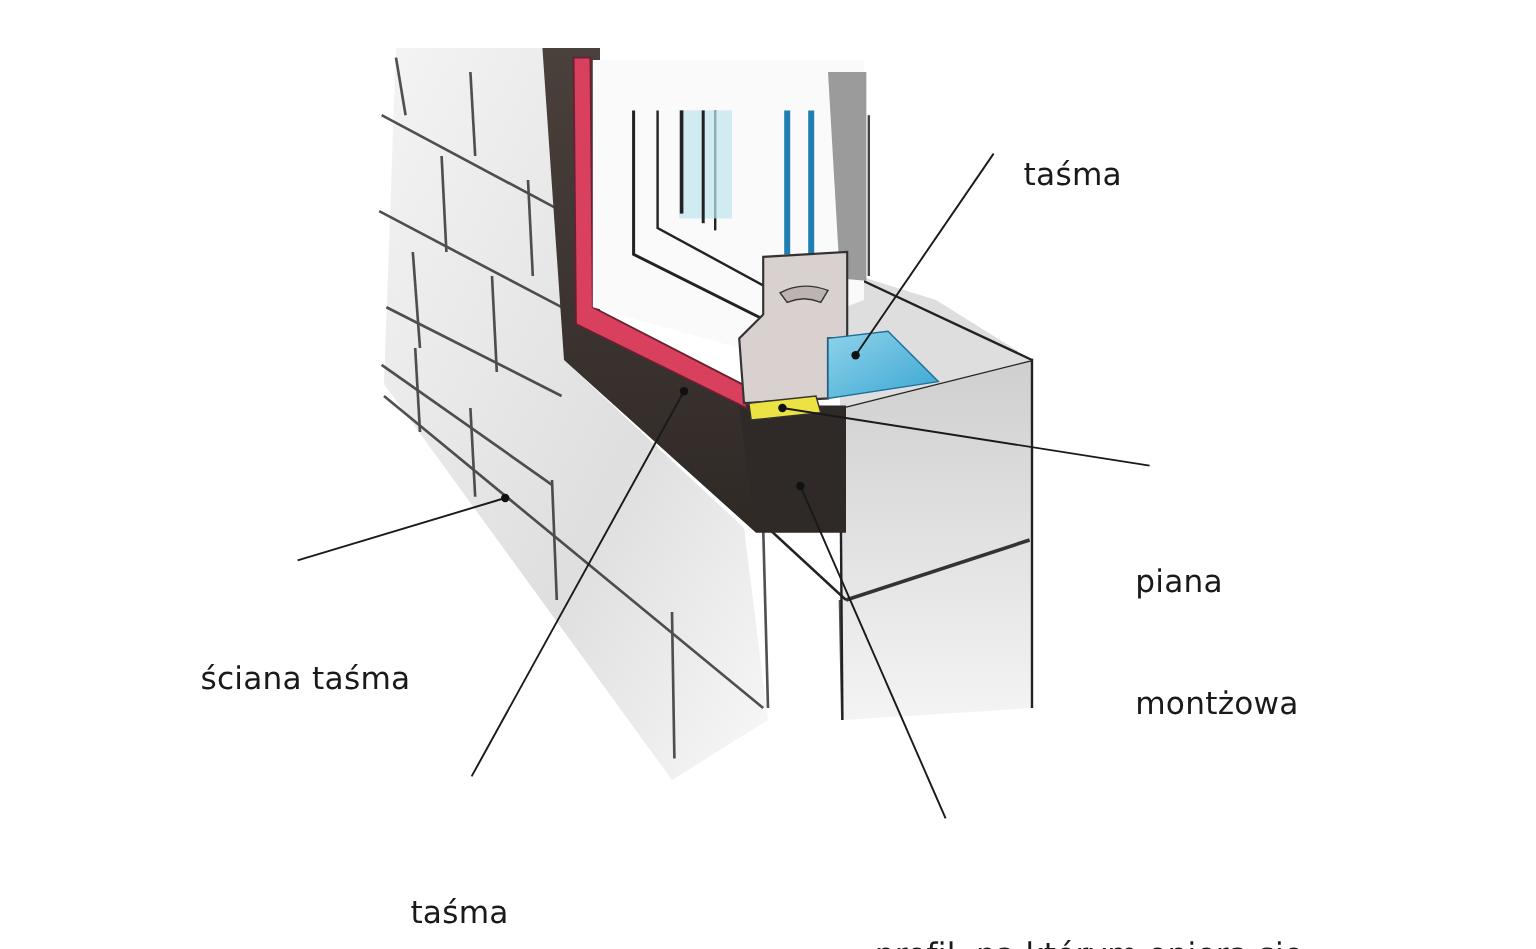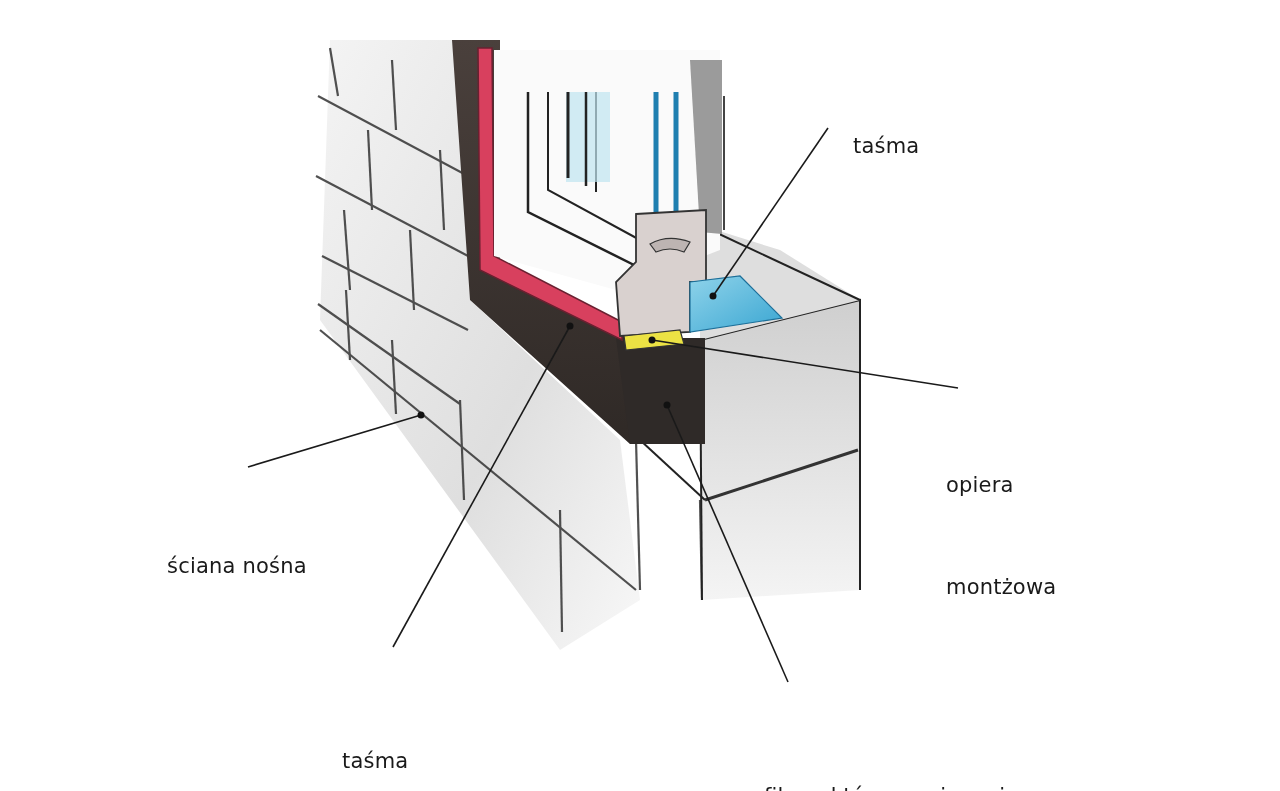--- a/index.html
+++ b/index.html
@@ -1,19 +1,19 @@
 <!DOCTYPE html>
 <html><head>
 <meta charset="utf-8">
 <style>
   html, body { margin: 0; padding: 0; background: #ffffff; }
   body { width: 1280px; height: 791px; overflow: hidden; position: relative; font-family: "DejaVu Sans", sans-serif; }
   #stage { position: absolute; left: 0; top: 0; width: 1280px; height: 791px; }
   svg#drawing { position: absolute; left: 0; top: 0; }
-  .label { position: absolute; color: #1a1a1a; font-family: "DejaVu Sans", sans-serif; font-size: 21px; line-height: 34px; letter-spacing: 0.2px; white-space: pre; }
+  .label { position: absolute; color: #1a1a1a; font-family: "DejaVu Sans", sans-serif; font-size: 26px; line-height: 34px; letter-spacing: 0.2px; white-space: pre; }
   .label span { display: block; }
 </style>
 </head>
 <body>
 
 <div id="stage">
   <svg id="drawing" width="1280" height="791" viewBox="0 0 1280 791" xmlns="http://www.w3.org/2000/svg">
     <defs>
       <linearGradient id="wallGrad" x1="0" y1="0" x2="1" y2="1">
         <stop offset="0" stop-color="#f2f2f2"></stop>
@@ -110,25 +110,25 @@
       <circle cx="421" cy="415" r="3.5"></circle>
       <circle cx="570" cy="326" r="3.5"></circle>
       <circle cx="667" cy="405" r="3.5"></circle>
     </g>
   </svg>
 
   <div class="label" style="left:853px; top:61px;">
     <span>taśma</span>
   </div>
   <div class="label" style="left:946px; top:400px;">
-    <span>opiera</span>
+    <span>piana</span>
     <span>montżowa</span>
   </div>
   <div class="label" style="left:167px; top:481px;">
-    <span>ściana nośna</span>
+    <span>ściana taśma</span>
   </div>
   <div class="label" style="left:342px; top:676px;">
     <span>taśma</span>
     
   </div>
   <div class="label" style="left:729px; top:711px;">
     <span>profil, na którym opiera się</span>
     
   </div>
 </div>

